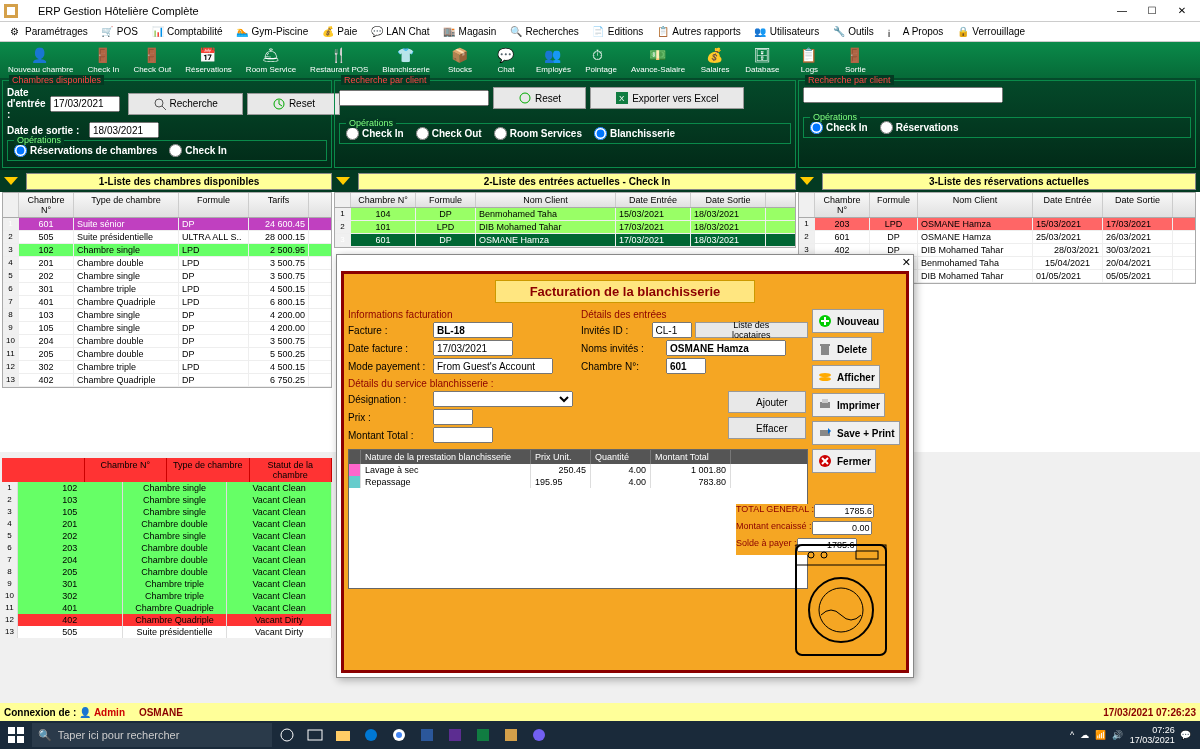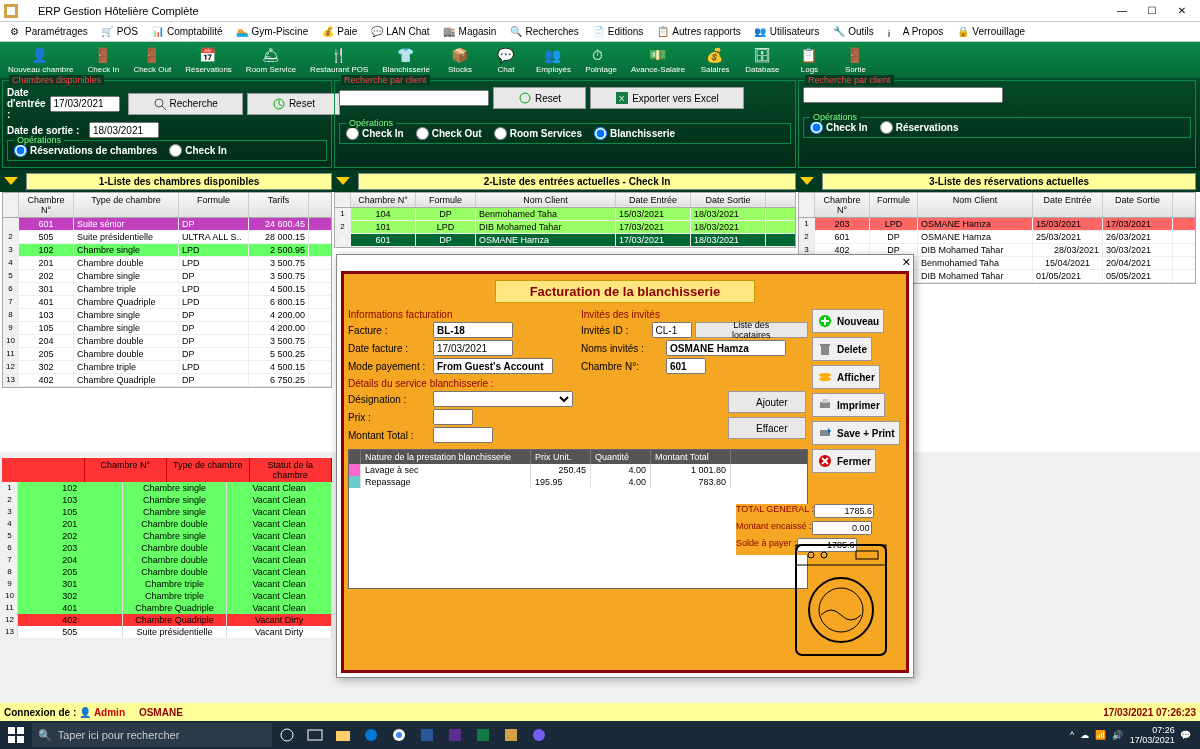--- a/index.html
+++ b/index.html
@@ -678,27 +678,27 @@
               <div class="frow">
                   <label>Facture :</label>
                   <input style="width: 80px; font-weight: bold;" value="BL-18">
                 </div>
               <div class="frow">
                   <label>Date facture :</label>
                   <input style="width: 80px;" value="17/03/2021">
                 </div>
               <div class="frow">
                   <label>Mode payement :</label>
-                  <input style="width: 120px; font-weight: bold;" value="From Guest's Account">
+                  <input style="width: 120px;" value="From Guest's Account">
                 </div>
             </div>
           </div>
           <div style="flex:1">
             <div class="fset">
-              <div class="fleg">Invités des invités</div>
+              <div class="fleg">Détails des entrées</div>
               <div class="frow">
                   <label>Invités ID :</label>
                   <input style="width: 40px;" value="CL-1">
                   <button class="btn" style="height:16px;font-size:9px">
                     <span>Liste des locataires</span>
                   </button>
                 </div>
               <div class="frow">
                   <label>Noms invités :</label>
                   <input style="width: 120px; font-weight: bold;" value="OSMANE Hamza">

